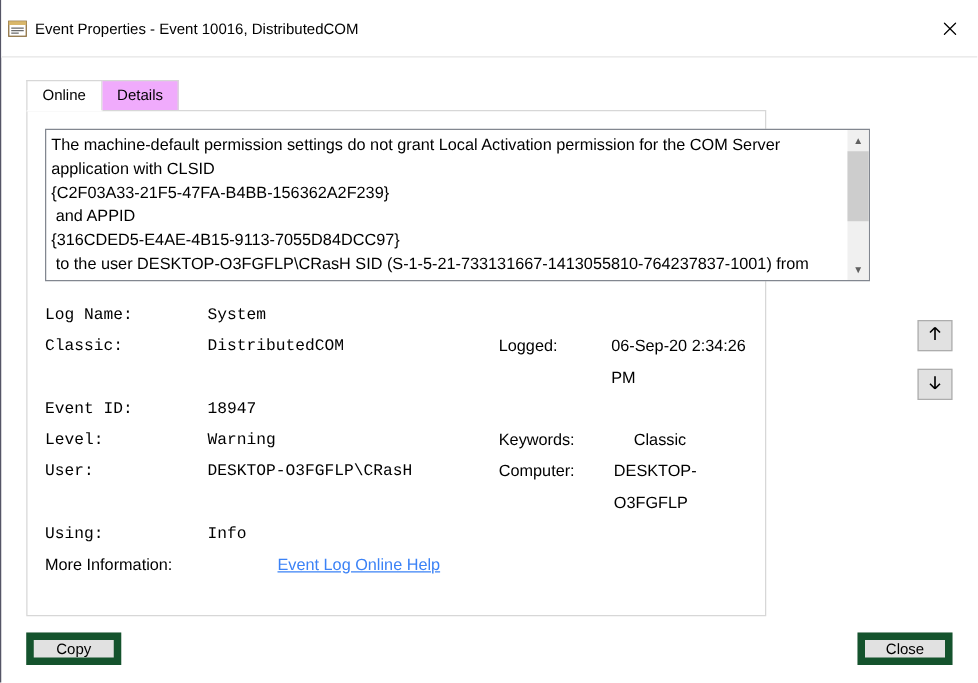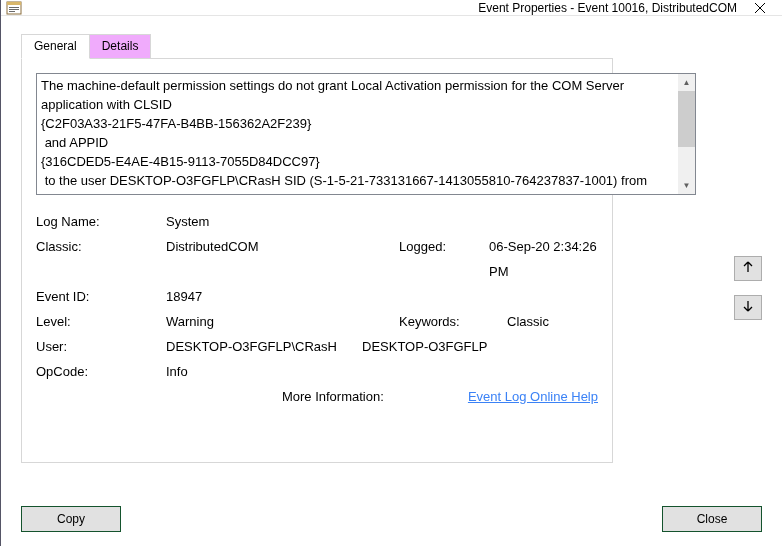--- a/index.html
+++ b/index.html
@@ -8,27 +8,26 @@
     width: 782px;
     height: 546px;
     font-family: "Segoe UI", Tahoma, sans-serif;
     font-size: 12px;
     background: #fff;
     border-left: 1px solid #556;
     position: relative;
     overflow: hidden;
   }
   .titlebar {
-    height: 16px;
+    height: 46px;
     display: flex;
     align-items: center;
     padding-left: 5px;
     border-bottom: 1px solid #e5e5e5;
     background: #fff;
-    text-align: right;
   }
   .titlebar .icon {
     width: 16px; height: 16px;
     margin-right: 6px;
     display: inline-flex;
     align-items: center; justify-content: center;
   }
   .titlebar .title {
     font-size: 12px;
     color: #000;
@@ -125,31 +124,32 @@
     font-size: 13px;
     line-height: 25px;
     color: #000;
   }
   .row {
     display: flex;
   }
   .col1 {
     width: 326px;
     display: flex;
+    font-family: Liberation Mono, monospace;
   }
   .col2 {
     flex: 1;
     display: flex;
   }
   .flabel { font-weight: 400; }
   .col1 .flabel { width: 130px; }
   .col2 .flabel { width: 108px; margin-left: 37px; }
   .fval {}
 
-  .more-info-row { display:flex; margin-top:0; line-height:25px; font-size:13px;justify-content:flex-end; }
+  .more-info-row { display:flex; margin-top:0; line-height:25px; font-size:13px; }
   .more-info-label { width: 186px; }
   .link { color: #3b82f6; text-decoration: underline; }
 
   .nav-btns {
     position: absolute;
     right: 20px;
     top: 256px;
     display: flex;
     flex-direction: column;
     gap: 14px;
@@ -163,23 +163,23 @@
   .nav-btn svg { width:12px; height:12px; }
 
   .bottom-btns {
     position: absolute;
     left: 20px; right: 20px;
     bottom: 14px;
     display:flex;
     justify-content: space-between;
   }
   .btn {
-    width: 100px;
+    width: 76px;
     height: 26px;
-    border: 1px solid #14532d;
+    border: 6px solid #14532d;
     background: #e1e1e1;
     font-size: 12px;
     display:flex;align-items:center;justify-content:center;
     color:#000;
   }
 </style>
 </head>
 <body>
 
 <div class="titlebar">
@@ -197,21 +197,21 @@
     <svg viewBox="0 0 10 10">
         <path d="M0 0 L10 10 M10 0 L0 10" stroke="#000" stroke-width="1"></path>
       </svg>
   </div>
 </div>
 
 <div class="content-area">
 
   <div class="tabs-wrap">
     <div class="tabs">
-      <div class="tab active">General</div>
+      <div class="tab active">Online</div>
       <div class="tab">Details</div>
     </div>
 
     <div class="panel">
 
       <div class="desc-box">
         <div class="desc-text">The machine-default permission settings do not grant Local Activation permission for the COM Server application with CLSID
 {C2F03A33-21F5-47FA-B4BB-156362A2F239}
  and APPID
 {316CDED5-E4AE-4B15-9113-7055D84DCC97}
@@ -257,26 +257,27 @@
             <span class="flabel">Keywords:</span>
             <span class="fval">Classic</span>
           </div>
         </div>
         <div class="row">
           <div class="col1">
             <span class="flabel">User:</span>
             <span class="fval">DESKTOP-O3FGFLP\CRasH</span>
           </div>
           <div class="col2">
+            <span class="flabel">Computer:</span>
             <span class="fval">DESKTOP-O3FGFLP</span>
           </div>
         </div>
         <div class="row">
           <div class="col1">
-            <span class="flabel">OpCode:</span>
+            <span class="flabel">Using:</span>
             <span class="fval">Info</span>
           </div>
         </div>
         <div class="more-info-row">
           <span class="more-info-label">More Information:</span>
           <span class="link">Event Log Online Help</span>
         </div>
       </div>
 
     </div>

